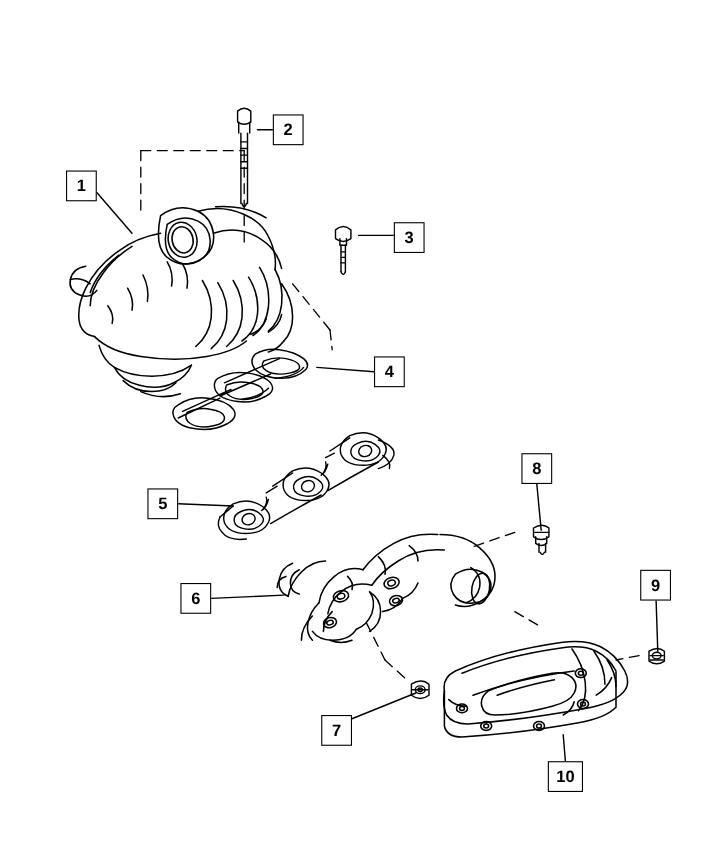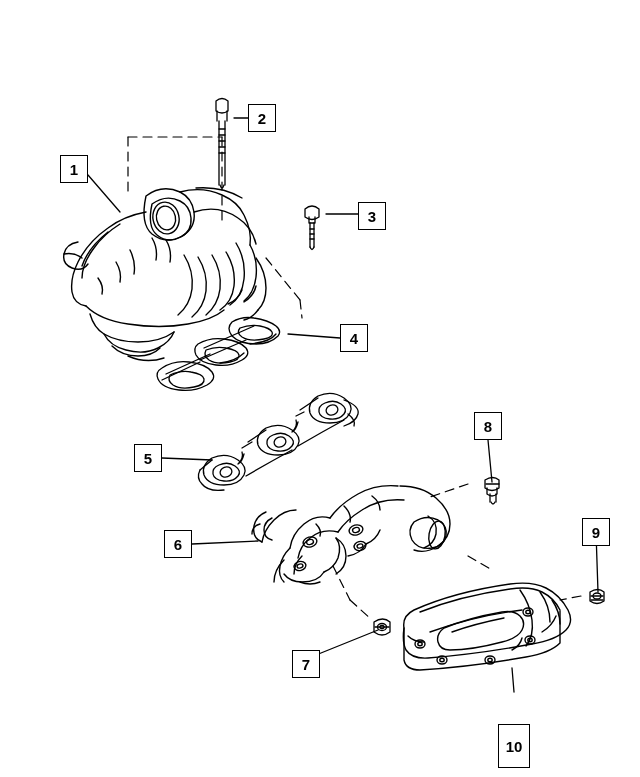--- a/index.html
+++ b/index.html
@@ -274,15 +274,15 @@
 
   <div class="callout-box" style="left:60px;  top:155px; width:28px; height:28px;">1</div>
   <div class="callout-box" style="left:248px; top:104px; width:28px; height:28px;">2</div>
   <div class="callout-box" style="left:358px; top:202px; width:28px; height:28px;">3</div>
   <div class="callout-box" style="left:340px; top:324px; width:28px; height:28px;">4</div>
   <div class="callout-box" style="left:134px; top:444px; width:28px; height:28px;">5</div>
   <div class="callout-box" style="left:164px; top:530px; width:28px; height:28px;">6</div>
   <div class="callout-box" style="left:292px; top:650px; width:28px; height:28px;">7</div>
   <div class="callout-box" style="left:474px; top:412px; width:28px; height:28px;">8</div>
   <div class="callout-box" style="left:582px; top:518px; width:28px; height:28px;">9</div>
-  <div class="callout-box" style="left:498px; top:724px; width:32px; height:44px;">10</div>
+  <div class="callout-box" style="left:498px; top:692px; width:32px; height:28px;">10</div>
 
 </div>
 
 </body></html>

